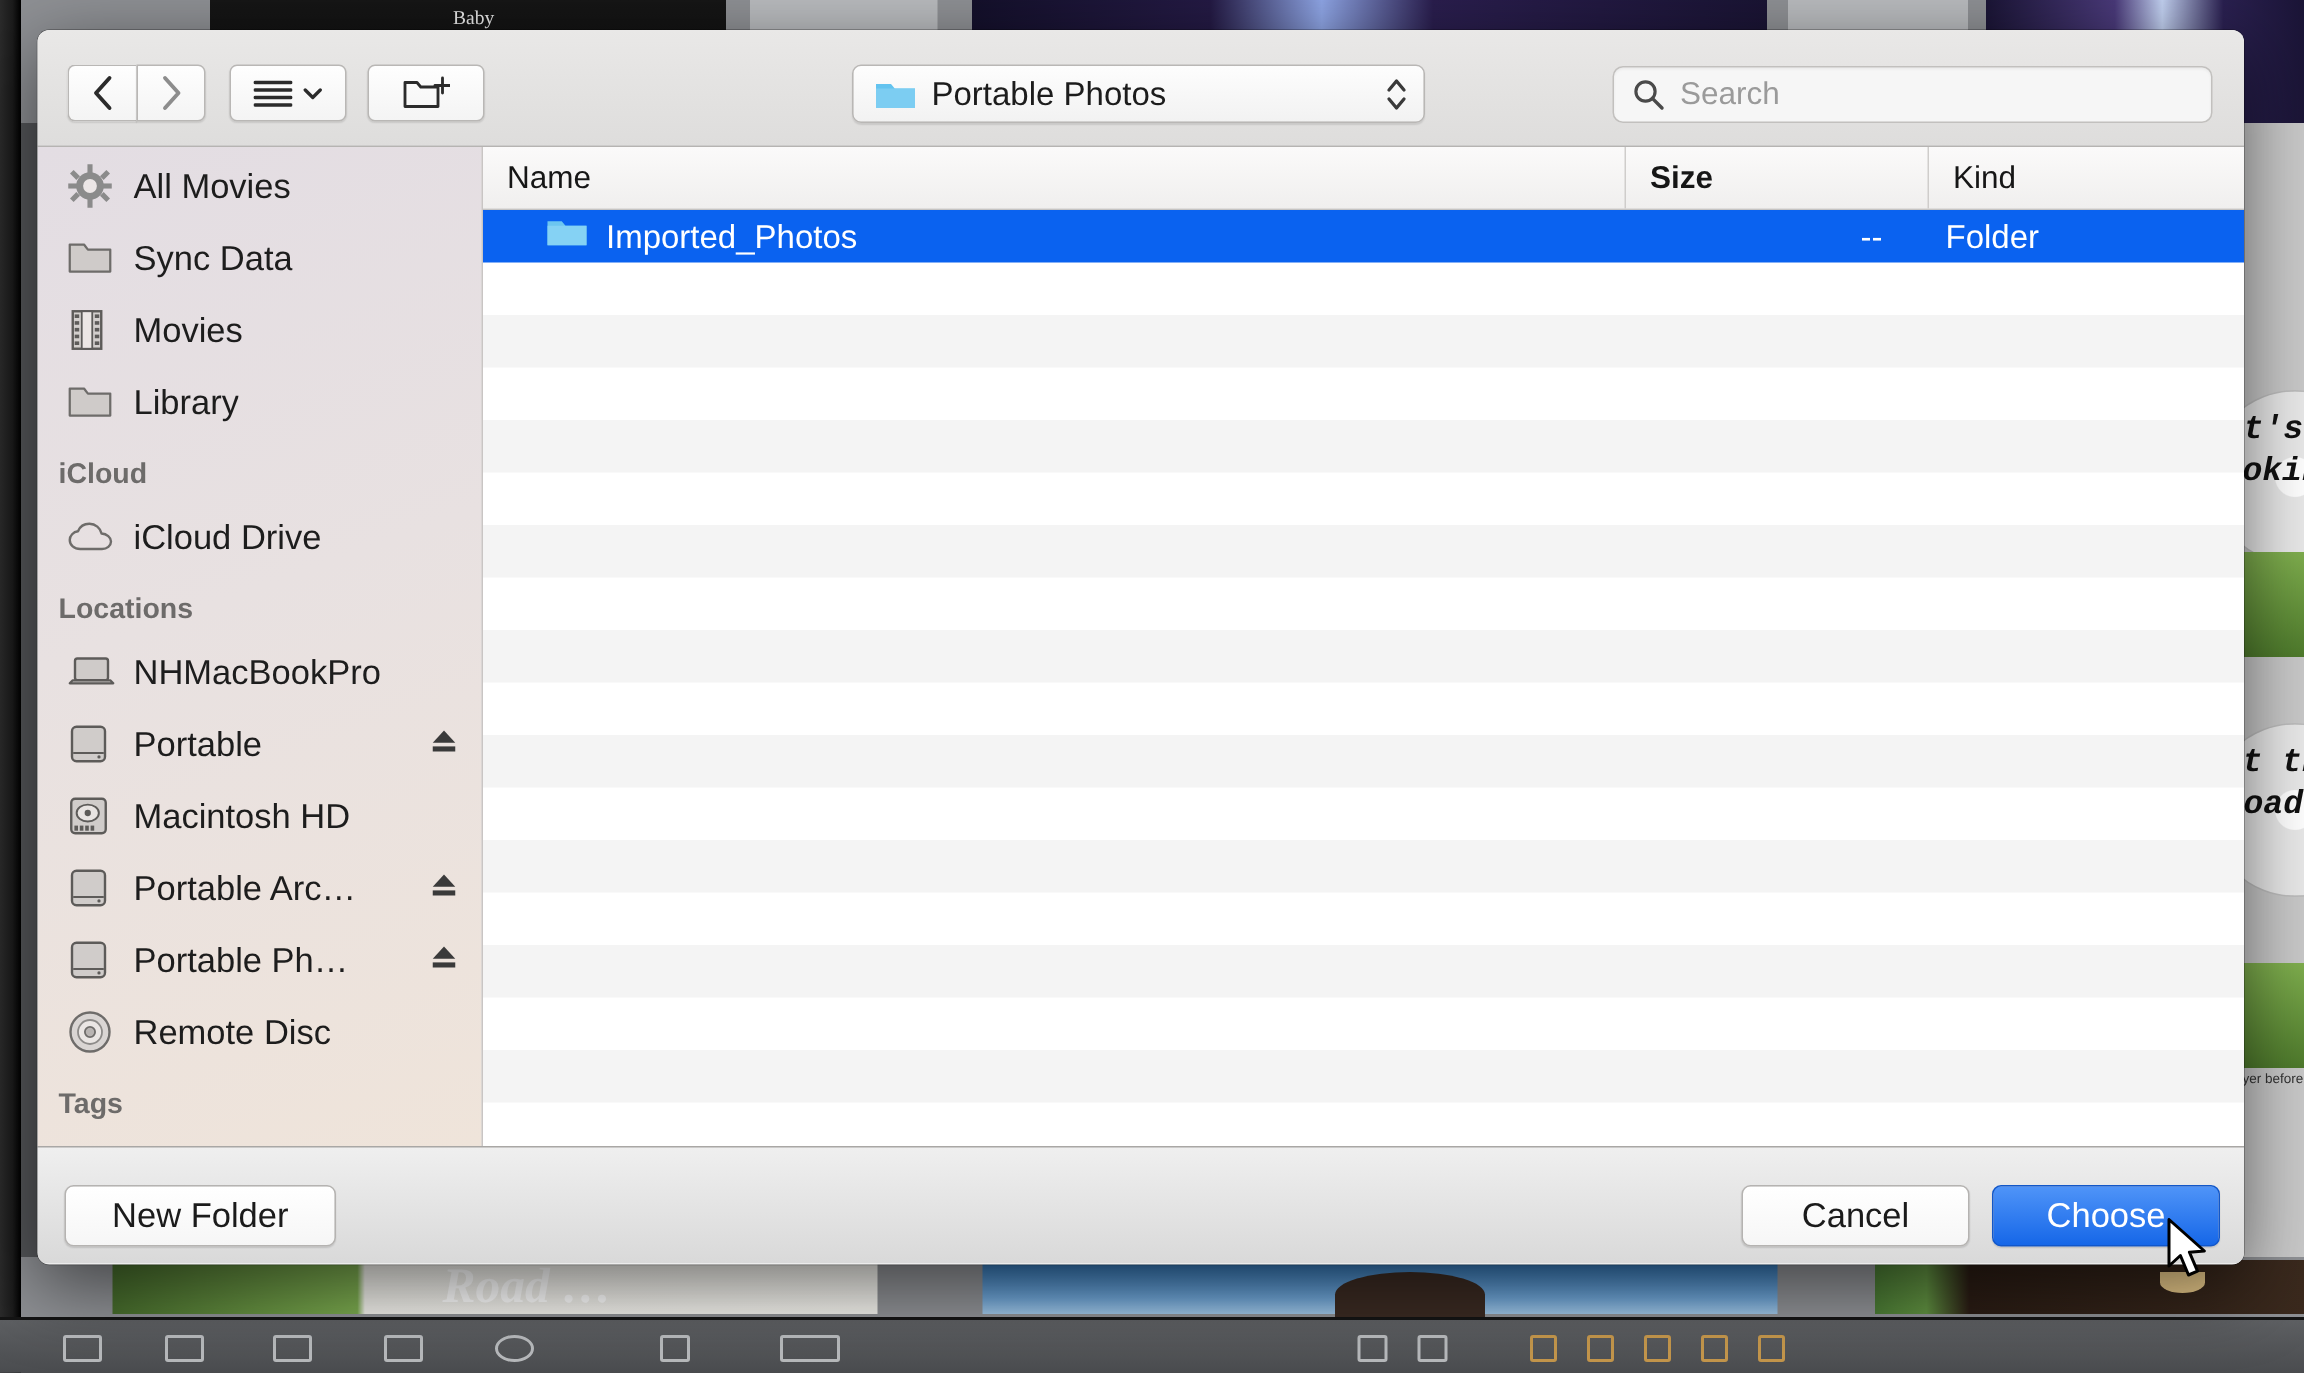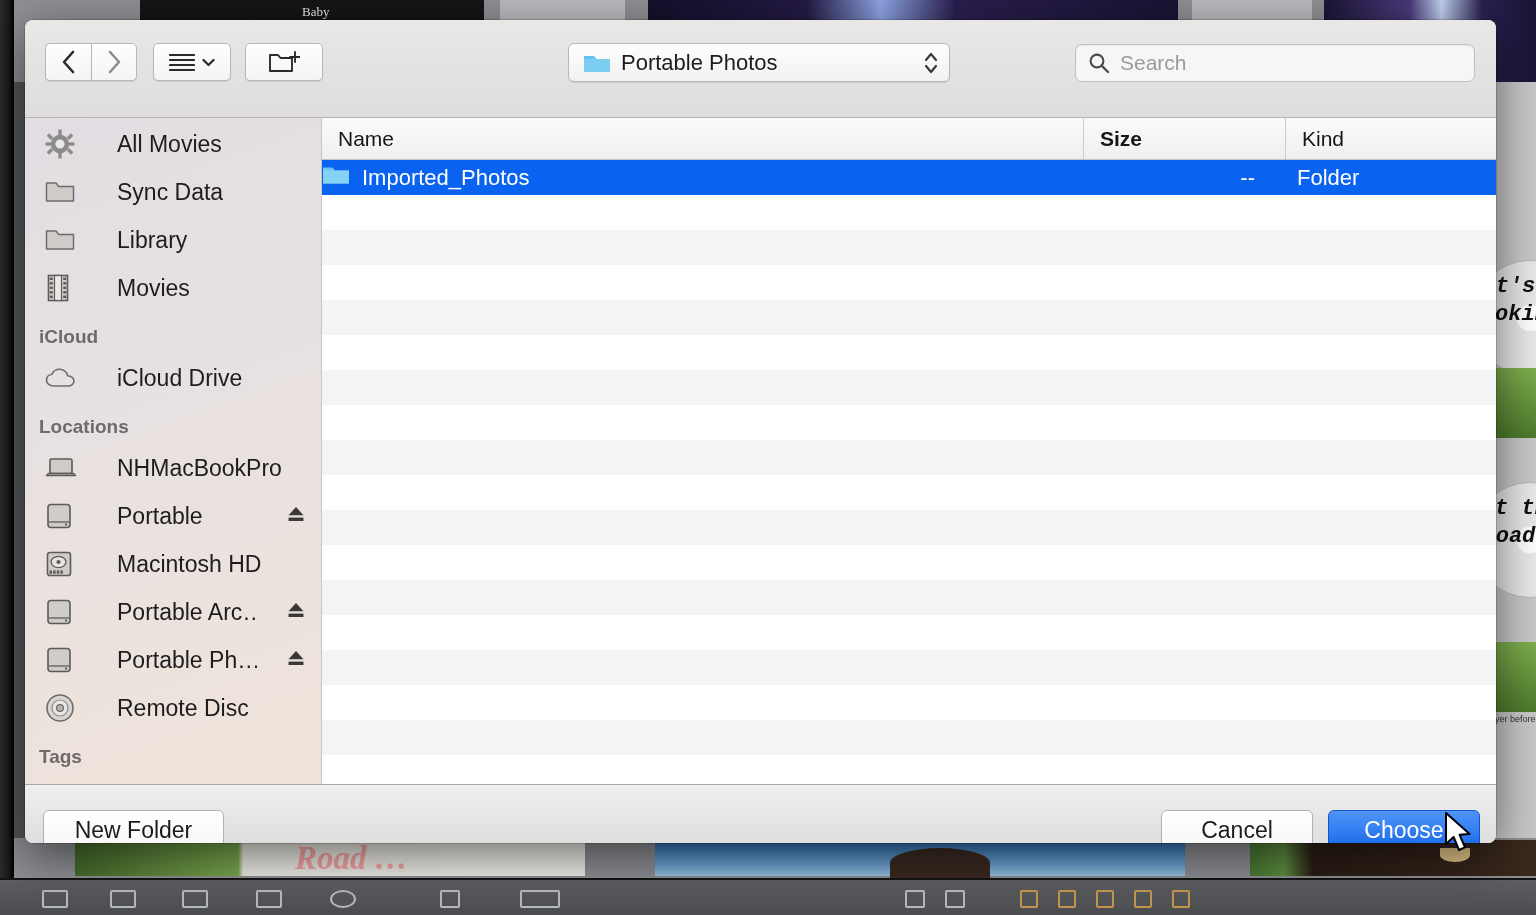--- a/index.html
+++ b/index.html
@@ -58,21 +58,21 @@
   .bg-green {
     position: absolute; right: 0; width: 41px; height: 70px;
     background: linear-gradient(180deg,#7fae4e 0%, #4e7a2c 100%);
   }
   .bg-road {
     position: absolute; left: 75px; top: 840px; width: 510px; height: 36px;
     background: linear-gradient(90deg,#466b2c 0%, #7aa94e 32%, #efeee9 33%, #f2f1ec 100%);
   }
   .bg-road-label {
     position: absolute; left: 295px; top: 840px; font-family: "Liberation Serif", serif;
-    font-style: italic; font-weight: bold; font-size: 33px; color: #fca5a5;
+    font-style: italic; font-weight: bold; font-size: 33px; color: #ffffff;
   }
   .bg-sky {
     position: absolute; left: 655px; top: 840px; width: 530px; height: 36px;
     background: linear-gradient(180deg,#2c6fae 0%, #6fa6d8 70%, #9ec4e4 100%);
   }
   .bg-sky-rock {
     position: absolute; left: 890px; top: 848px; width: 100px; height: 30px;
     border-radius: 50% 50% 0 0; background: #3a2a22;
   }
   .bg-room {
@@ -91,21 +91,21 @@
     width: 1471px; height: 823px;
     border-radius: 8px;
     background: #ececec;
     box-shadow: 0 14px 48px rgba(0,0,0,.55), 0 0 0 .5px rgba(0,0,0,.32);
     overflow: hidden;
   }
 
   
   .toolbar {
     position: relative;
-    height: 98px;
+    height: 78px;
     background: linear-gradient(180deg,#e9e8e7 0%, #dedddc 100%);
     border-bottom: .5px solid #b6b4b2;
   }
   .tb-btn {
     position: absolute;
     background: linear-gradient(180deg,#fefefe 0%, #f4f4f4 100%);
     border: .5px solid #b9b7b5;
     border-radius: 5px;
     box-shadow: 0 1px 1px rgba(0,0,0,.10);
     display: flex; align-items: center; justify-content: center;
@@ -159,21 +159,21 @@
     overflow: hidden;
     position: relative;
   }
   .sb-section {
     font-size: 19px; color: #6d6b6a; font-weight: 600;
     padding: 14px 0 6px 14px;
   }
   .sb-item {
     display: flex; align-items: center;
     height: 48px; padding-left: 20px; padding-right: 14px;
-    font-size: 23px; color: #1d1d1d; cursor: default; gap: 28px;
+    font-size: 23px; color: #1d1d1d; cursor: default;
   }
   .sb-item .ic { width: 34px; flex: none; display: flex; align-items: center; justify-content: flex-start; }
   .sb-item .tx { margin-left: 10px; white-space: nowrap; overflow: hidden; }
   .sb-item .eject { margin-left: auto; flex: none; }
 
   
   .filelist { flex: 1; display: flex; flex-direction: column; background: #fff; }
   .lheader {
     display: flex; height: 42px; flex: none;
     background: linear-gradient(180deg,#fbfafa 0%, #f0efee 100%);
@@ -186,21 +186,21 @@
   .col-size { width: 202px; font-weight: bold; }
   .col-kind { width: 211px; }
 
   .rows { flex: 1; position: relative; overflow: hidden; }
   .row {
     display: flex; align-items: center;
     height: 35px; font-size: 22px; color: #1c1c1c;
   }
   .row.alt { background: #f4f4f4; }
   .row.selected { background: #0a62f0; color: #fff; }
-  .cell-name { flex: 1; display: flex; align-items: center; }
+  .cell-name { flex: 1; display: flex; align-items: center; padding-left: 42px; }
   .cell-name .tx { margin-left: 12px; }
   .cell-size { width: 202px; text-align: right; padding-right: 30px; }
   .cell-kind { width: 211px; padding-left: 12px; }
 
   
   .bottombar {
     position: relative; height: 78px;
     background: linear-gradient(180deg,#efefef 0%, #d9d9d9 100%);
     border-top: .5px solid #a9a7a5;
   }
@@ -360,29 +360,20 @@
           <span class="tx">All Movies</span>
         </div>
 
         <div class="sb-item">
           <span class="ic">
             <svg width="30" height="24" viewBox="0 0 30 24" aria-hidden="true">
               <path d="M1.5,3 L11,3 L13.6,6.4 L28.5,6.4 L28.5,21 L1.5,21 Z" fill="#cfcbc9" stroke="#6e6c6a" stroke-width="1.5" stroke-linejoin="round"></path>
             </svg>
           </span>
           <span class="tx">Sync Data</span>
-        </div>
-
-        <div class="sb-item">
-          <span class="ic">
-            <svg width="30" height="24" viewBox="0 0 30 24" aria-hidden="true">
-              <path d="M1.5,3 L11,3 L13.6,6.4 L28.5,6.4 L28.5,21 L1.5,21 Z" fill="#cfcbc9" stroke="#6e6c6a" stroke-width="1.5" stroke-linejoin="round"></path>
-            </svg>
-          </span>
-          <span class="tx">Library</span>
         </div>
 
         <div class="sb-item">
           <span class="ic">
             <svg width="26" height="28" viewBox="0 0 26 28" aria-hidden="true">
               <rect x="3.5" y="1.5" width="19" height="25" fill="#d3cfcd" stroke="#5d5b59" stroke-width="1.6"></rect>
               <rect x="9.5" y="1.5" width="7" height="25" fill="#ece7e5" stroke="#5d5b59" stroke-width="1.2"></rect>
               <g fill="#5d5b59">
                 <rect x="4.8" y="3.6" width="3" height="2.4"></rect>
                   <rect x="4.8" y="8.1" width="3" height="2.4"></rect>
@@ -392,20 +383,29 @@
                 <rect x="18.2" y="3.6" width="3" height="2.4"></rect>
                   <rect x="18.2" y="8.1" width="3" height="2.4"></rect>
                 <rect x="18.2" y="12.6" width="3" height="2.4"></rect>
                   <rect x="18.2" y="17.1" width="3" height="2.4"></rect>
                 <rect x="18.2" y="21.6" width="3" height="2.4"></rect>
               </g>
             </svg>
           </span>
           <span class="tx">Movies</span>
         </div>
+
+        <div class="sb-item">
+          <span class="ic">
+            <svg width="30" height="24" viewBox="0 0 30 24" aria-hidden="true">
+              <path d="M1.5,3 L11,3 L13.6,6.4 L28.5,6.4 L28.5,21 L1.5,21 Z" fill="#cfcbc9" stroke="#6e6c6a" stroke-width="1.5" stroke-linejoin="round"></path>
+            </svg>
+          </span>
+          <span class="tx">Library</span>
+        </div>
       </div>
 
       <div class="sb-section">iCloud</div>
       <div class="sb-item">
         <span class="ic">
           <svg width="32" height="22" viewBox="0 0 32 22" aria-hidden="true">
             <path d="M8.5,19 C4.4,19 1.5,16.2 1.5,13 C1.5,10.1 3.9,7.6 7,7.2
                      C8.2,4.2 11.2,2.2 14.6,2.2 C18.6,2.2 22,5 22.7,8.7
                      C26.2,8.9 29,11.3 29,14 C29,16.8 26.3,19 23,19 Z" fill="none" stroke="#6e6c6a" stroke-width="1.6" stroke-linejoin="round"></path>
           </svg>

